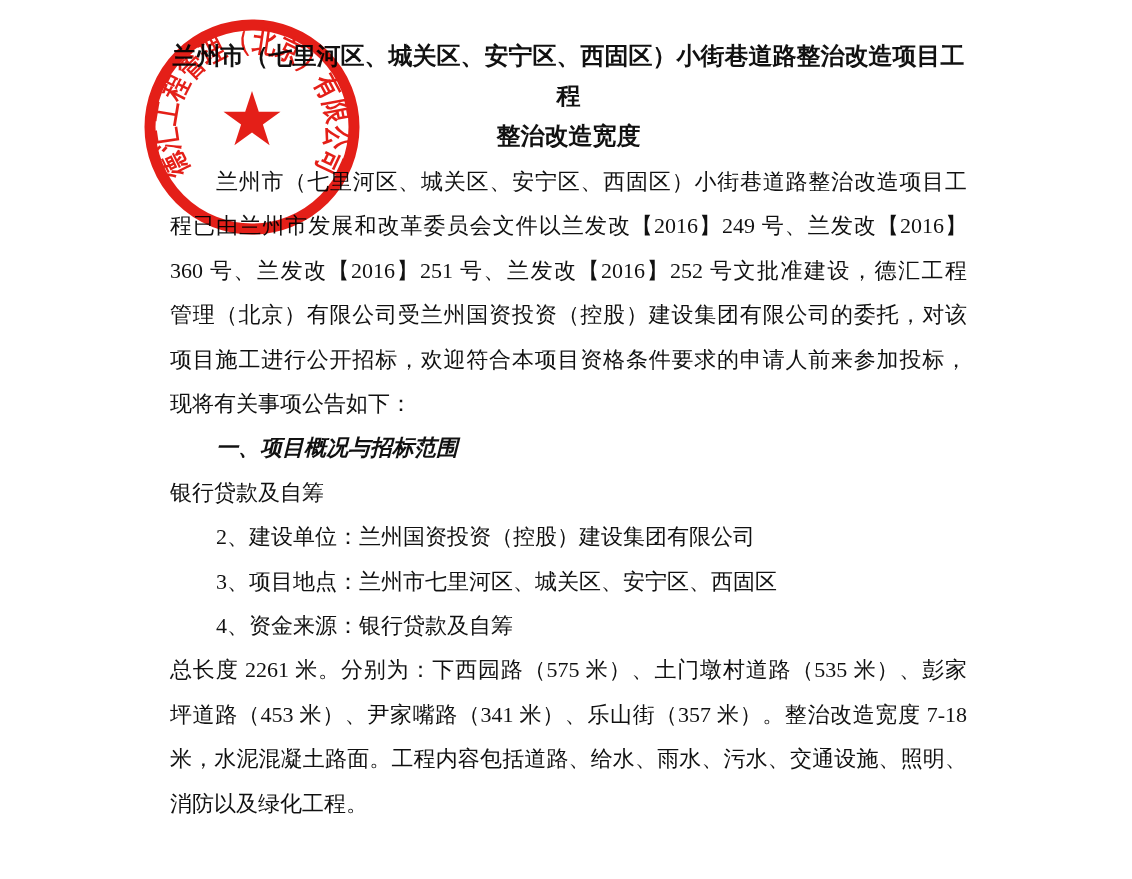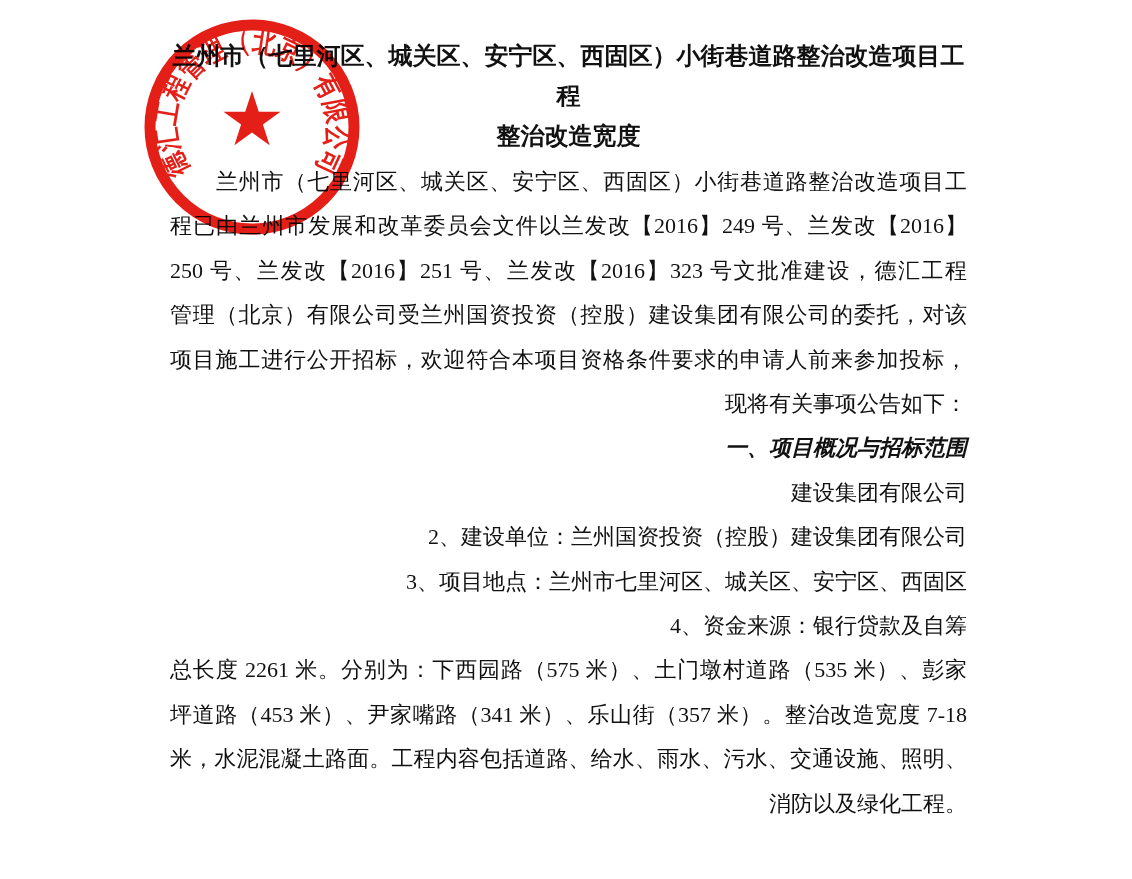--- a/index.html
+++ b/index.html
@@ -9,21 +9,21 @@
     height: 879px;
     background: #ffffff;
     overflow: hidden;
     color: #111111;
     font-family: "Liberation Serif", "DejaVu Serif", serif;
   }
   .doc { padding: 36px 165px 0 170px; }
   .line {
     font-size: 22px;
     line-height: 44.4px;
-    text-align: right;
+    text-align: left;
   }
   .title {
     font-size: 24px;
     font-weight: bold;
     line-height: 40px;
     text-align: center;
   }
   .body-block { margin-top: 4px; }
   .just { text-align: justify; text-align-last: justify; }
   .indent { text-indent: 46px; }
@@ -49,26 +49,26 @@
 
 <div class="page">
 
   <div class="doc">
     <div class="title">兰州市（七里河区、城关区、安宁区、西固区）小街巷道路整治改造项目工程</div>
     <div class="title">整治改造宽度</div>
 
     <div class="body-block">
       <div class="line indent just">兰州市（七里河区、城关区、安宁区、西固区）小街巷道路整治改造项目工</div>
       <div class="line just">程已由兰州市发展和改革委员会文件以兰发改【2016】249 号、兰发改【2016】</div>
-      <div class="line just">250 号、兰发改【2016】251 号、兰发改【2016】323 号文批准建设，德汇工程</div>
+      <div class="line just">360 号、兰发改【2016】251 号、兰发改【2016】252 号文批准建设，德汇工程</div>
       <div class="line just">管理（北京）有限公司受兰州国资投资（控股）建设集团有限公司的委托，对该</div>
       <div class="line just">项目施工进行公开招标，欢迎符合本项目资格条件要求的申请人前来参加投标，</div>
       <div class="line">现将有关事项公告如下：</div>
       <div class="line indent bold">一、项目概况与招标范围</div>
-      <div class="line">建设集团有限公司</div>
+      <div class="line">银行贷款及自筹</div>
       <div class="line indent">2、建设单位：兰州国资投资（控股）建设集团有限公司</div>
       <div class="line indent">3、项目地点：兰州市七里河区、城关区、安宁区、西固区</div>
       <div class="line indent">4、资金来源：银行贷款及自筹</div>
       <div class="line just">总长度 2261 米。分别为：下西园路（575 米）、土门墩村道路（535 米）、彭家</div>
       <div class="line just">坪道路（453 米）、尹家嘴路（341 米）、乐山街（357 米）。整治改造宽度 7-18</div>
       <div class="line just">米，水泥混凝土路面。工程内容包括道路、给水、雨水、污水、交通设施、照明、</div>
       <div class="line">消防以及绿化工程。</div>
     </div>
   </div>
 

